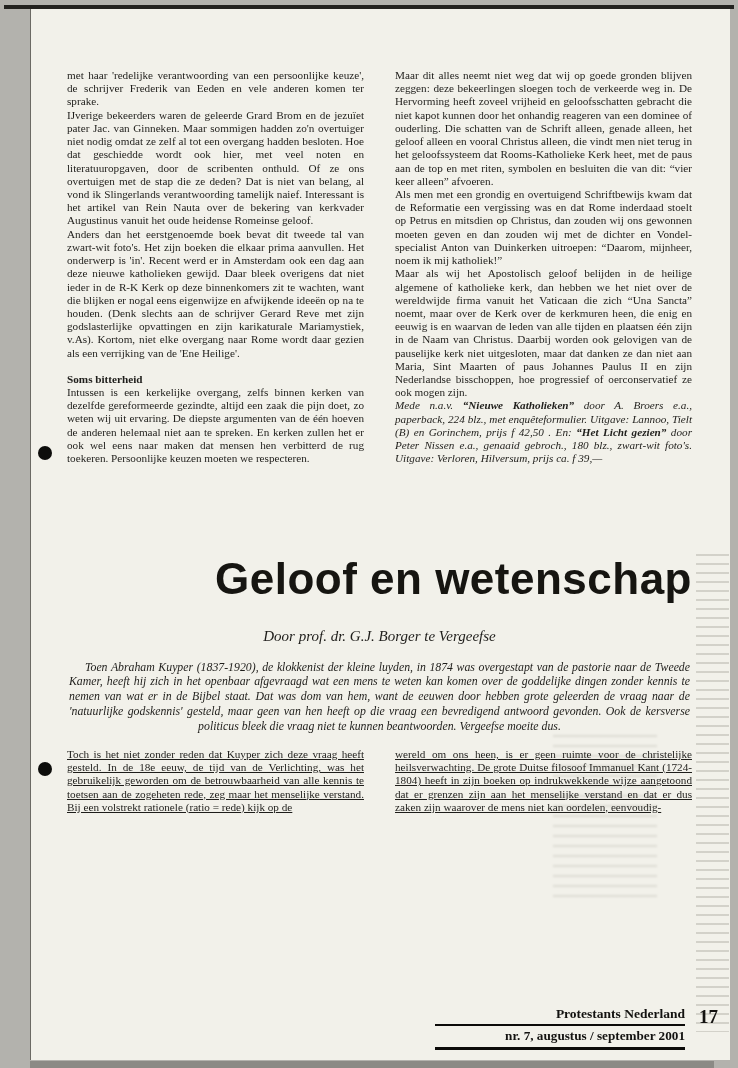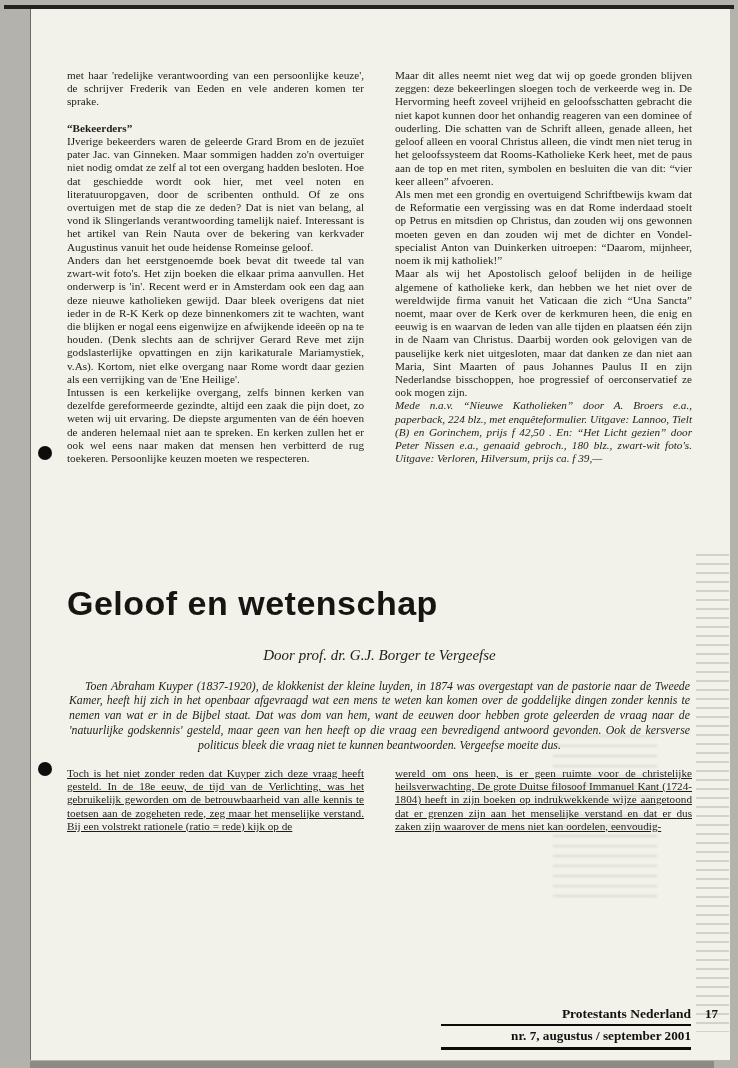--- a/index.html
+++ b/index.html
@@ -22,55 +22,55 @@
   .bleed-mid{left:522px;top:726px;width:104px;height:168px;
      background:repeating-linear-gradient(180deg,rgba(100,98,88,0.14) 0 2px,transparent 2px 10px);
      filter:blur(0.8px);}
 
   .columns{display:flex;gap:31px;}
   .col{flex:1;min-width:0;font-size:11.2px;line-height:1.18;text-align:justify;}
   .col p{margin:0;}
   .gap{margin-top:13px;}
   .subhead{font-weight:bold;font-size:11.2px;margin:13px 0 0;}
   .colophon{font-style:italic;}
-  .colophon .bk{font-weight:normal;}
+  .colophon .bk{font-weight:bold;}
 
-  .title{font-family:"Liberation Sans",sans-serif;font-weight:700;font-size:34px;letter-spacing:.5px;
-         text-align:left;color:#161511;margin:118px 0 0;}
+  .title{font-family:"Liberation Sans",sans-serif;font-weight:700;font-size:44px;letter-spacing:.5px;
+         text-align:right;color:#161511;margin:88px 0 0;}
   .byline{font-style:italic;font-size:15px;text-align:center;margin-top:24px;}
   .intro{font-style:italic;font-size:11.8px;line-height:1.26;text-align:justify;text-align-last:center;
          text-indent:16px;margin:15px 2px 0;}
   .bottom{margin-top:14px;text-decoration:underline;}
 
   .footer{position:absolute;right:12px;bottom:10px;display:flex;align-items:flex-start;text-align:right;}
   .footer-box{width:250px;}
   .footer-journal{font-weight:bold;font-size:13.5px;color:#131210;}
   .rule-thin{border-top:2px solid #0c0b09;margin:2px 0 2px;}
   .footer-issue{font-weight:bold;font-size:13.2px;color:#131210;white-space:nowrap;}
   .rule-thick{border-top:3.5px solid #0c0b09;margin-top:3px;}
-  .page-number{font-weight:bold;font-size:13px;margin-left:14px;color:#131210;}
+  .page-number{font-weight:bold;font-size:19px;margin-left:14px;color:#131210;}
 </style>
 </head>
 <body>
 
 <div class="scan">
   <div class="top-edge"></div>
 
   <div class="page">
     <div class="hole hole-1"></div>
     <div class="hole hole-2"></div>
     <div class="bleed bleed-right"></div>
     <div class="bleed bleed-mid"></div>
 
     <section class="columns top">
       <div class="col">
         <p>met haar 'redelijke verantwoording van een persoonlijke keuze', de schrijver Frederik van Eeden en vele anderen komen ter sprake.</p>
-        <h3 class="subhead">“Bekeerders”</h3>
         <p>IJverige bekeerders waren de geleerde Grard Brom en de jezuïet pater Jac. van Ginneken. Maar sommigen hadden zo'n overtuiger niet nodig omdat ze zelf al tot een overgang hadden besloten. Hoe dat geschiedde wordt ook hier, met veel noten en literatuuropgaven, door de scribenten onthuld. Of ze ons overtuigen met de stap die ze deden? Dat is niet van belang, al vond ik Slingerlands verantwoording tamelijk naief. Interessant is het artikel van Rein Nauta over de bekering van kerkvader Augustinus vanuit het oude heidense Romeinse geloof.</p>
         <p class="gap">Anders dan het eerstgenoemde boek bevat dit tweede tal van zwart-wit foto's. Het zijn boeken die elkaar prima aanvullen. Het onderwerp is 'in'. Recent werd er in Amsterdam ook een dag aan deze nieuwe katholieken gewijd. Daar bleek overigens dat niet ieder in de R-K Kerk op deze binnenkomers zit te wachten, want die blijken er nogal eens eigenwijze en afwijkende ideeën op na te houden. (Denk slechts aan de schrijver Gerard Reve met zijn godslasterlijke opvattingen en zijn karikaturale Mariamystiek, v.As). Kortom, niet elke overgang naar Rome wordt daar gezien als een verrijking van de 'Ene Heilige'.</p>
+        <h3 class="subhead">Soms bitterheid</h3>
         <p>Intussen is een kerkelijke overgang, zelfs binnen kerken van dezelfde gereformeerde gezindte, altijd een zaak die pijn doet, zo weten wij uit ervaring. De diepste argumenten van de één hoeven de anderen helemaal niet aan te spreken. En kerken zullen het er ook wel eens naar maken dat mensen hen verbitterd de rug toekeren. Persoonlijke keuzen moeten we respecteren.</p>
       </div>
       <div class="col">
         <p>Maar dit alles neemt niet weg dat wij op goede gronden blijven zeggen: deze bekeerlingen sloegen toch de verkeerde weg in. De Hervorming heeft zoveel vrijheid en geloofsschatten gebracht die niet kapot kunnen door het onhandig reageren van een dominee of ouderling. Die schatten van de Schrift alleen, genade alleen, het geloof alleen en vooral Christus alleen, die vindt men niet terug in het geloofssysteem dat Rooms-Katholieke Kerk heet, met de paus aan de top en met riten, symbolen en besluiten die van dit: “vier keer alleen” afvoeren.</p>
         <p class="gap">Als men met een grondig en overtuigend Schriftbewijs kwam dat de Reformatie een vergissing was en dat Rome inderdaad stoelt op Petrus en mitsdien op Christus, dan zouden wij ons gewonnen moeten geven en dan zouden wij met de dichter en Vondel-specialist Anton van Duinkerken uitroepen: “Daarom, mijnheer, noem ik mij katholiek!”</p>
         <p>Maar als wij het Apostolisch geloof belijden in de heilige algemene of katholieke kerk, dan hebben we het niet over de wereldwijde firma vanuit het Vaticaan die zich “Una Sancta” noemt, maar over de Kerk over de kerkmuren heen, die enig en eeuwig is en waarvan de leden van alle tijden en plaatsen één zijn in de Naam van Christus. Daarbij worden ook gelovigen van de pauselijke kerk niet uitgesloten, maar dat danken ze dan niet aan Maria, Sint Maarten of paus Johannes Paulus II en zijn Nederlandse bisschoppen, hoe progressief of oerconservatief ze ook mogen zijn.</p>
         <p class="colophon gap"><span>Mede n.a.v. </span><span class="bk">“Nieuwe Katholieken”</span><span> door A. Broers e.a., paperback, 224 blz., met enquêteformulier. Uitgave: Lannoo, Tielt (B) en Gorinchem, prijs f 42,50 . En: </span><span class="bk">“Het Licht gezien”</span><span> door Peter Nissen e.a., genaaid gebroch., 180 blz., zwart-wit foto's. Uitgave: Verloren, Hilversum, prijs ca. f 39,—</span></p>
       </div>
     </section>
 

